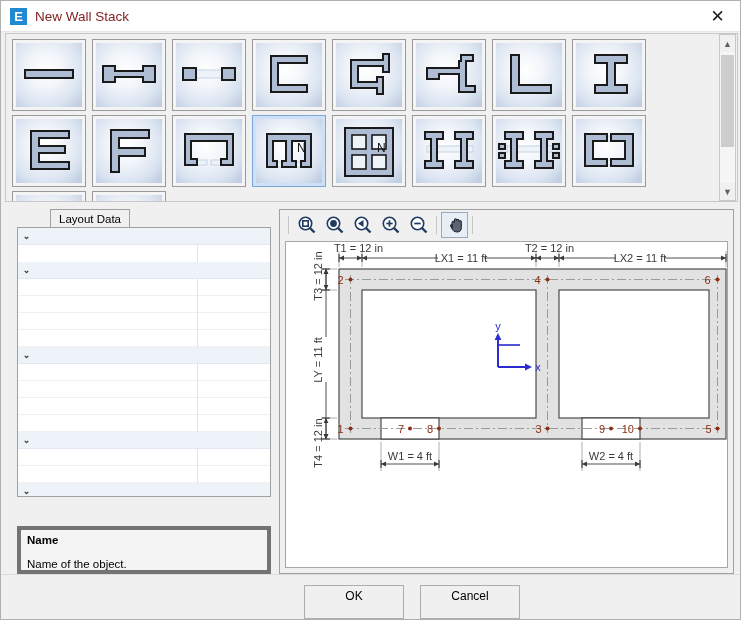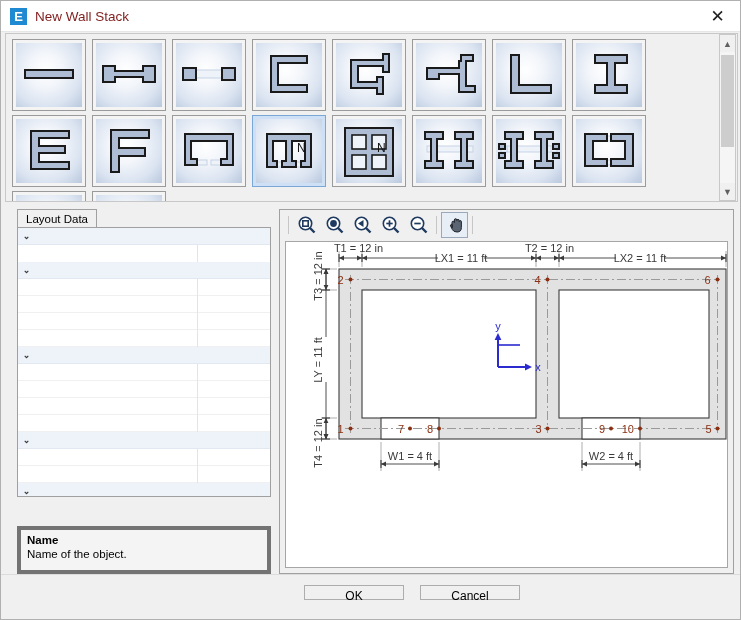--- a/index.html
+++ b/index.html
@@ -32,46 +32,46 @@
   
   .vscroll{position:absolute;right:4px;top:33px;width:17px;height:167px;background:#f0f0f0;border:1px solid #c8c8c8;box-sizing:border-box;}
   .vs-arrow{height:17px;display:flex;align-items:center;justify-content:center;color:#606060;font-size:9px;background:#f0f0f0;}
   .vs-track{position:absolute;top:17px;bottom:17px;left:0;right:0;background:#f5f5f5;}
   .vs-thumb{position:absolute;top:3px;left:1px;right:1px;height:92px;background:#cdcdcd;}
   .vs-arrow.bottom{position:absolute;bottom:0;left:0;right:0;}
 
   
   .tabstrip{position:absolute;left:16px;top:208px;width:254px;height:19px;}
   .tab{display:inline-block;height:19px;line-height:18px;padding:0 8px;font-size:11.5px;
-       background:#f0f0f0;border:1px solid #a0a0a0;border-bottom:none;box-sizing:border-box;}
+       background:#f0f0f0;border:1px solid #a0a0a0;border-bottom:none;box-sizing:border-box;margin-left:33px;}
   .propframe{position:absolute;left:16px;top:226px;width:254px;height:270px;background:#fff;border:1px solid #a0a0a0;box-sizing:border-box;overflow:hidden;}
   .grid-scroll{height:100%;overflow:hidden;}
   .prow{height:17px;display:flex;align-items:center;font-size:11.5px;box-sizing:border-box;border-bottom:1px solid #f0f0f0;}
   .prow.group{background:#eef3fa;font-weight:bold;border-bottom:1px solid #e1e8f2;}
   .chev{width:17px;text-align:center;font-size:9px;color:#3a3a3a;flex:none;}
   .pname{padding-left:5px;flex:none;width:157px;overflow:hidden;white-space:nowrap;}
   .prow.group .pname{padding-left:2px;width:auto;}
   .pval{border-left:1px solid #e4e4e4;padding-left:5px;flex:1;overflow:hidden;white-space:nowrap;height:17px;line-height:17px;box-sizing:border-box;}
   .prow.sel .pname{background:#0a58c8;color:#fff;}
   .prow.sel{border-bottom:1px solid #fff;}
   .desc{position:absolute;left:16px;top:525px;width:254px;height:48px;background:#f4f4f4;border:4px solid #737373;box-sizing:border-box;padding:4px 6px;}
   .desc-title{font-weight:bold;font-size:11.5px;}
-  .desc-body{font-size:11.5px;margin-top:2px;}
+  .desc-body{font-size:11.5px;margin-top:12px;}
 
   
   .viewer{position:absolute;left:278px;top:208px;width:455px;height:365px;background:#f0f0f0;border:1px solid #a0a0a0;box-sizing:border-box;}
   .vtoolbar{height:30px;display:flex;align-items:center;padding-left:5px;gap:1px;}
   .tbtn{width:25px;height:24px;display:flex;align-items:center;justify-content:center;background:transparent;border:1px solid transparent;}
   .tbtn.active{border:1px solid #9aa8bb;background:#e8eef6;}
   .tsep{width:1px;height:18px;background:#c6c6c6;margin:0 3px;}
   .canvas{position:absolute;left:5px;top:31px;right:5px;bottom:5px;background:#fff;border:1px solid #a6a6a6;overflow:hidden;}
 
   
   .footer{position:absolute;left:0;right:0;bottom:0;height:44px;border-top:1px solid #dcdcdc;background:#f0f0f0;}
-  .btn{position:absolute;top:10px;width:100px;height:15px;background:#f0f0f0;border:1px solid #adadad;
+  .btn{position:absolute;top:10px;width:100px;height:34px;background:#f0f0f0;border:1px solid #adadad;
        font-size:12px;font-family:"Liberation Sans",sans-serif;line-height:21px;text-align:center;color:#000;box-sizing:border-box;}
   .btn.ok{left:303px;}
   .btn.cancel{left:419px;}
 </style>
 </head>
 <body>
 
 <div class="window">
 
   <div class="titlebar">

